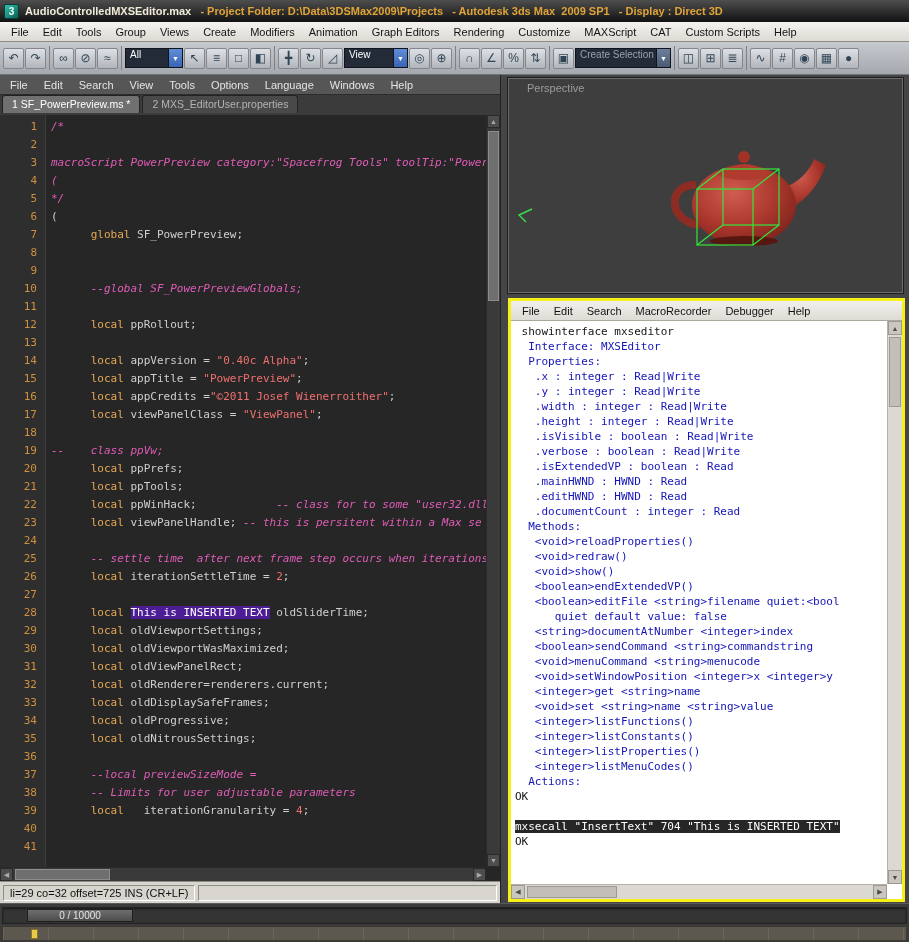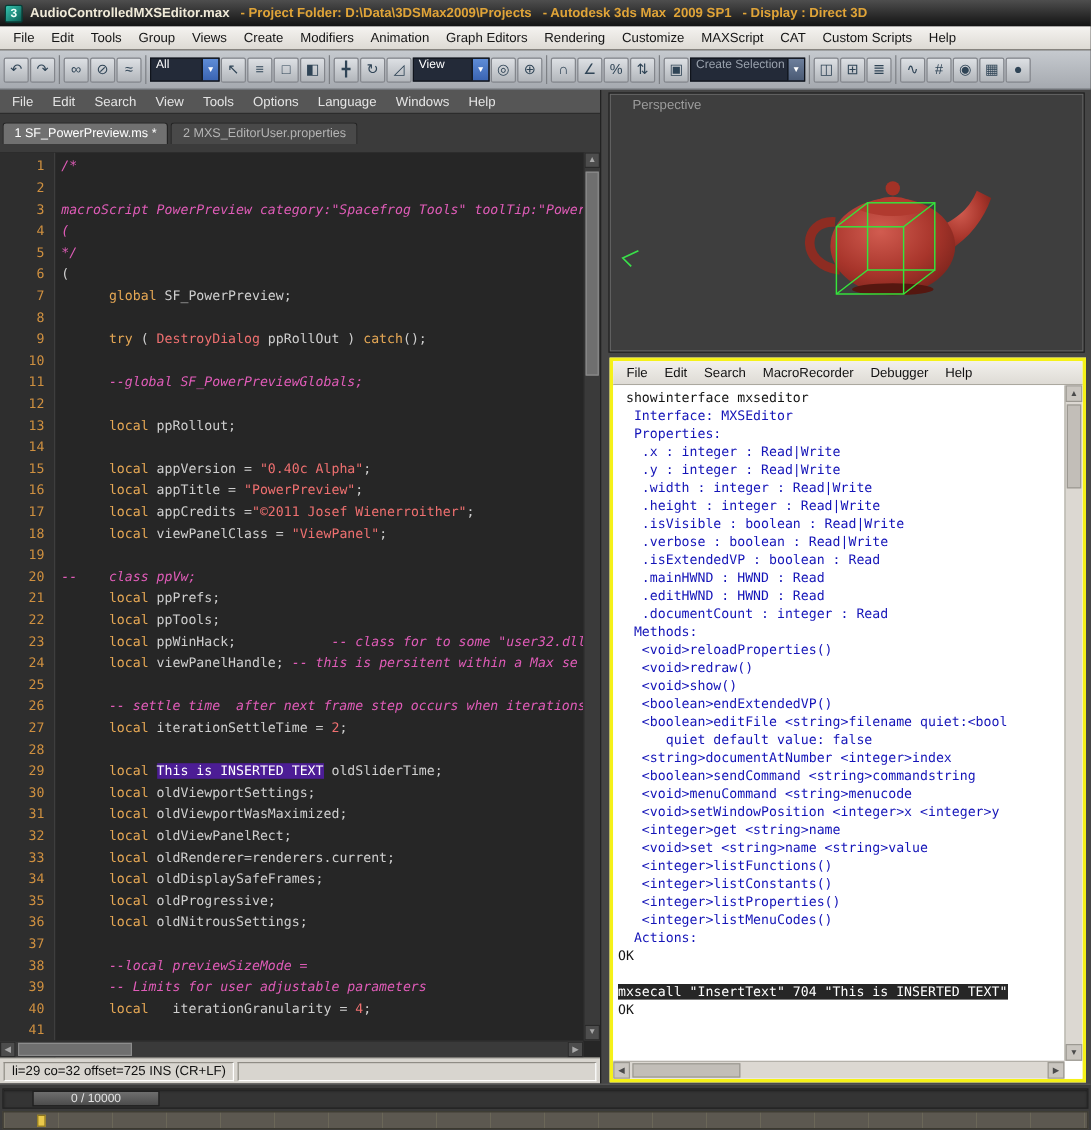--- a/index.html
+++ b/index.html
@@ -32,21 +32,21 @@
   .tcombo .cap{padding:0 4px;flex:1;white-space:nowrap;overflow:hidden}
   .tcombo .arr{width:14px;height:100%;background:linear-gradient(#5f8dd8,#3a64b2);color:#fff;font-size:7px;
     display:flex;align-items:center;justify-content:center;border-left:1px solid #10141c;flex:0 0 auto}
   .tcombo.dis .cap{color:#9aa2ad}
   .tcombo.dis .arr{background:linear-gradient(#6d7f9c,#4a5a74)}
 
   
   .editor{position:absolute;left:0;top:75px;width:501px;height:828px;background:#333;display:flex;flex-direction:column;border-right:1px solid #222}
   .ed-menubar{height:20px;background:#565656;border-bottom:1px solid #2c2c2c;display:flex;align-items:center;padding-left:2px;flex:0 0 auto}
   .ed-menubar .mitem{font-size:11px;color:#e4e4e4;padding:3px 8px;white-space:nowrap}
-  .ed-tabs{height:32px;background:#3b3b3b;display:flex;align-items:center;gap:2px;padding-left:2px;flex:0 0 auto}
+  .ed-tabs{height:20px;background:#3b3b3b;display:flex;align-items:flex-start;gap:2px;padding-left:2px;flex:0 0 auto}
   .ed-tab{height:18px;padding:2px 9px;font-size:10.5px;border:1px solid #232323;border-bottom:none;
     border-radius:3px 3px 0 0;white-space:nowrap}
   .ed-tab.active{background:#707070;color:#fff}
   .ed-tab.inactive{background:#494949;color:#b4b4b4}
   .ed-body{flex:1;position:relative;display:flex;overflow:hidden;background:#262626}
   .gutter{width:46px;flex:0 0 auto;background:#2e2e2e;border-right:1px solid #3e3e3e;color:#cf9040;
     font:11px/18px "DejaVu Sans Mono",monospace;text-align:right;padding:3px 8px 0 0}
   .gl{height:18px}
   .codearea{flex:1;font:11px/18px "DejaVu Sans Mono",monospace;color:#cfcfcf;padding:3px 0 0 5px;overflow:hidden}
   .codeline{height:18px;white-space:pre}
@@ -249,21 +249,20 @@
         </div>
       <div class="codearea">
           <div class="codeline"><span class="tok-c">/*</span></div>
           <div class="codeline"><span class="tok-p">&nbsp;</span></div>
           <div class="codeline"><span class="tok-c">macroScript PowerPreview category:"Spacefrog Tools" toolTip:"PowerF</span></div>
           <div class="codeline"><span class="tok-c">(</span></div>
           <div class="codeline"><span class="tok-c">*/</span></div>
           <div class="codeline"><span class="tok-p">(</span></div>
           <div class="codeline"><span class="tok-p">      </span><span class="tok-k">global</span><span class="tok-p"> SF_PowerPreview;</span></div>
           <div class="codeline"><span class="tok-p">&nbsp;</span></div>
-          <div class="codeline"><span class="tok-p">      </span><span class="tok-k">try</span><span class="tok-p"> ( </span><span class="tok-s">DestroyDialog</span><span class="tok-p"> ppRollOut ) </span><span class="tok-k">catch</span><span class="tok-p">();</span></div>
           <div class="codeline"><span class="tok-p">&nbsp;</span></div>
           <div class="codeline"><span class="tok-c">      --global SF_PowerPreviewGlobals;</span></div>
           <div class="codeline"><span class="tok-p">&nbsp;</span></div>
           <div class="codeline"><span class="tok-p">      </span><span class="tok-k">local</span><span class="tok-p"> ppRollout;</span></div>
           <div class="codeline"><span class="tok-p">&nbsp;</span></div>
           <div class="codeline"><span class="tok-p">      </span><span class="tok-k">local</span><span class="tok-p"> appVersion = </span><span class="tok-s">"0.40c Alpha"</span><span class="tok-p">;</span></div>
           <div class="codeline"><span class="tok-p">      </span><span class="tok-k">local</span><span class="tok-p"> appTitle = </span><span class="tok-s">"PowerPreview"</span><span class="tok-p">;</span></div>
           <div class="codeline"><span class="tok-p">      </span><span class="tok-k">local</span><span class="tok-p"> appCredits =</span><span class="tok-s">"©2011 Josef Wienerroither"</span><span class="tok-p">;</span></div>
           <div class="codeline"><span class="tok-p">      </span><span class="tok-k">local</span><span class="tok-p"> viewPanelClass = </span><span class="tok-s">"ViewPanel"</span><span class="tok-p">;</span></div>
           <div class="codeline"><span class="tok-p">&nbsp;</span></div>

